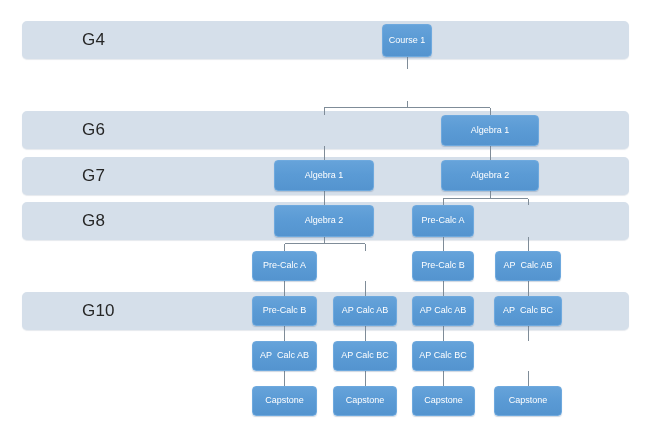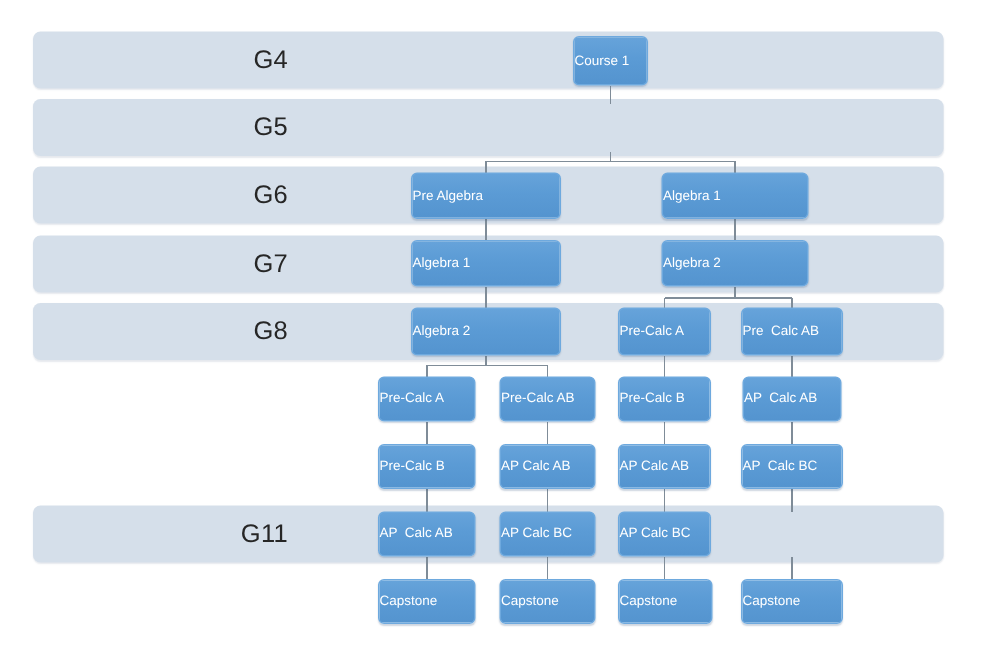--- a/index.html
+++ b/index.html
@@ -11,56 +11,53 @@
     position:relative;width:660px;height:438px;background:var(--background);
     font-family:"Liberation Sans",sans-serif;overflow:hidden;
   }
   .band{
     position:absolute;left:22px;width:607px;height:38px;
     background:var(--band);border-radius:5px;
     box-shadow:0 1px 1px rgba(90,110,140,0.15);
   }
   .glabel{
     position:absolute;left:60px;width:110px;top:50%;transform:translateY(-50%);
-    text-align:right;font-size:17px;color:var(--grade_text);letter-spacing:0.2px;
+    text-align:left;font-size:17px;color:var(--grade_text);letter-spacing:0.2px;
   }
   .connectors{position:absolute;left:0;top:0;}
   .connectors path{stroke:var(--connector);stroke-width:1;fill:none;shape-rendering:crispEdges;}
   .node{
-    position:absolute;display:flex;align-items:center;
+    position:absolute;display:flex;align-items:center;justify-content:center;
     background:linear-gradient(180deg,#66a3da 0%,#5b9bd5 45%,#5494cf 100%);
     border:1px solid var(--node_border);border-radius:4px;box-sizing:border-box;
     box-shadow:0 1px 1px rgba(60,90,130,0.25);
   }
   .node span{
     color:var(--node_text);font-size:9px;white-space:pre;text-align:center;line-height:1.1;
   }
 </style>
 </head>
 <body>
 
 <div class="stage">
 
   <div class="band" style="top:21px">
       <span class="glabel">G4</span>
     </div>
-  <div class="band" style="top:66px">
-      <span class="glabel">G5</span>
-    </div>
   <div class="band" style="top:111px">
       <span class="glabel">G6</span>
     </div>
   <div class="band" style="top:157px">
       <span class="glabel">G7</span>
     </div>
   <div class="band" style="top:202px">
       <span class="glabel">G8</span>
     </div>
-  <div class="band" style="top:337px">
-      <span class="glabel">G11</span>
+  <div class="band" style="top:292px">
+      <span class="glabel">G10</span>
     </div>
 
   <svg class="connectors" width="660" height="438">
     <path d="M407 57 L407 69"></path>
     <path d="M407 101 L407 107.5 M324 107.5 L490 107.5 M324 107.5 L324 115 M490 107.5 L490 115"></path>
     <path d="M324 146 L324 160"></path>
     <path d="M490 146 L490 160"></path>
     <path d="M324 191 L324 205"></path>
     <path d="M490 191 L490 198.5 M443 198.5 L528 198.5 M443 198.5 L443 205 M528 198.5 L528 205"></path>
     <path d="M324 237 L324 243.5 M284.5 243.5 L365 243.5 M284.5 243.5 L284.5 251 M365 243.5 L365 251"></path>
@@ -68,49 +65,40 @@
     <path d="M528 237 L528 251"></path>
     <path d="M284.5 281 L284.5 296 M365 281 L365 296 M443 281 L443 296 M528 281 L528 296"></path>
     <path d="M284.5 326 L284.5 341 M365 326 L365 341 M443 326 L443 341 M528 326 L528 341"></path>
     <path d="M284.5 371 L284.5 386 M365 371 L365 386 M443 371 L443 386 M528 371 L528 386"></path>
   </svg>
 
   <div class="node" style="left:382px;top:24px;width:50px;height:33px">
       <span>Course 1</span>
     </div>
 
-  <div class="node" style="left:274px;top:115px;width:100px;height:31px">
-      <span>Pre Algebra</span>
-    </div>
   <div class="node" style="left:441px;top:115px;width:98px;height:31px">
       <span>Algebra 1</span>
     </div>
 
   <div class="node" style="left:274px;top:160px;width:100px;height:31px">
       <span>Algebra 1</span>
     </div>
   <div class="node" style="left:441px;top:160px;width:98px;height:31px">
       <span>Algebra 2</span>
     </div>
 
   <div class="node" style="left:274px;top:205px;width:100px;height:32px">
       <span>Algebra 2</span>
     </div>
   <div class="node" style="left:412px;top:205px;width:62px;height:32px">
       <span>Pre-Calc A</span>
     </div>
-  <div class="node" style="left:494px;top:205px;width:68px;height:32px">
-      <span>Pre  Calc AB</span>
-    </div>
 
   <div class="node" style="left:252px;top:251px;width:65px;height:30px">
       <span>Pre-Calc A</span>
-    </div>
-  <div class="node" style="left:333px;top:251px;width:64px;height:30px">
-      <span>Pre-Calc AB</span>
     </div>
   <div class="node" style="left:412px;top:251px;width:62px;height:30px">
       <span>Pre-Calc B</span>
     </div>
   <div class="node" style="left:495px;top:251px;width:66px;height:30px">
       <span>AP  Calc AB</span>
     </div>
 
   <div class="node" style="left:252px;top:296px;width:65px;height:30px">
       <span>Pre-Calc B</span>

